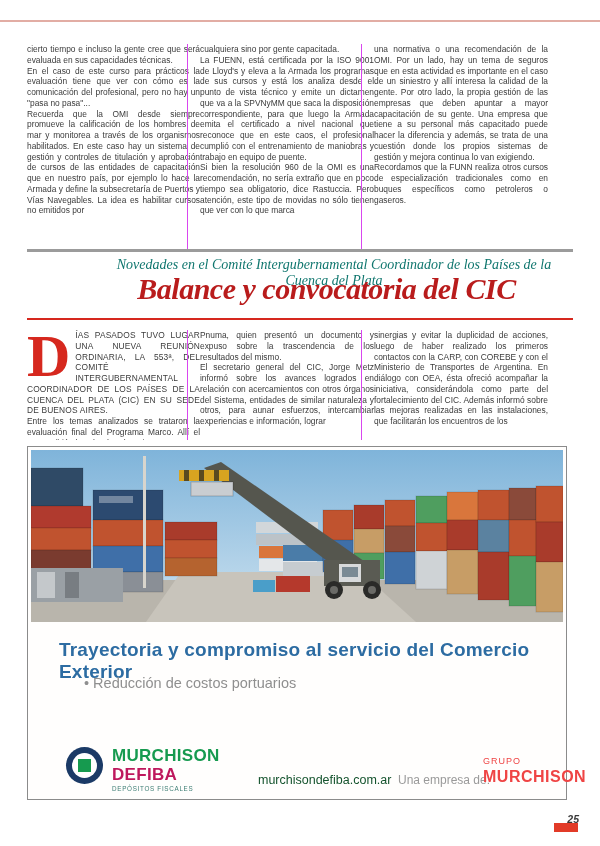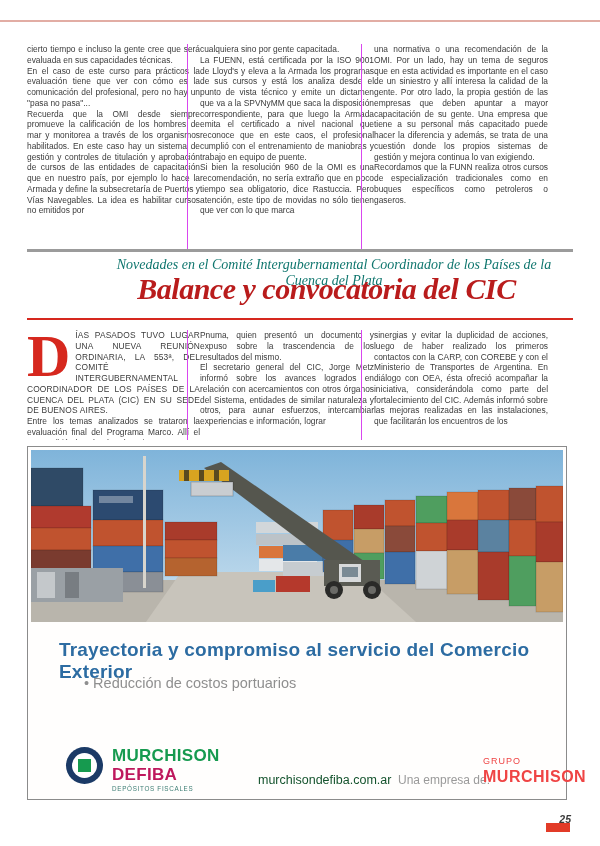--- a/index.html
+++ b/index.html
@@ -48,21 +48,21 @@
   .logo-line2{font-size:17px;font-weight:bold;color:#be185d;letter-spacing:0.3px;margin-top:2px;}
   .logo-line3{font-size:6.3px;color:#3d7d74;letter-spacing:0.7px;margin-top:3px;}
 
   .ad-web{position:absolute;left:230px;top:326px;font-size:12.5px;color:#14532d;}
   .ad-empresa{position:absolute;left:370px;top:326px;font-size:12px;color:#9a9a9a;}
   .ad-grupo{position:absolute;left:455px;top:310px;color:#ef4444;line-height:1;}
   .ad-grupo-small{font-size:9px;letter-spacing:1px;}
   .ad-grupo-big{font-size:16px;font-weight:bold;letter-spacing:0.5px;margin-top:3px;}
 
   
-  .pagenum{position:absolute;right:28px;top:813px;width:26px;height:19px;text-align:center;}
+  .pagenum{position:absolute;right:20px;top:813px;width:26px;height:19px;text-align:center;}
   .pagenum-box{position:absolute;left:0;bottom:0;width:24px;height:9px;background:#e23b28;}
   .pagenum-num{position:absolute;right:1px;top:0;font-size:10.5px;font-weight:bold;
                font-style:italic;color:#3a3a3a;}
 </style>
 </head>
 <body>
 
 <div class="page">
 
   <div class="topline"></div>

